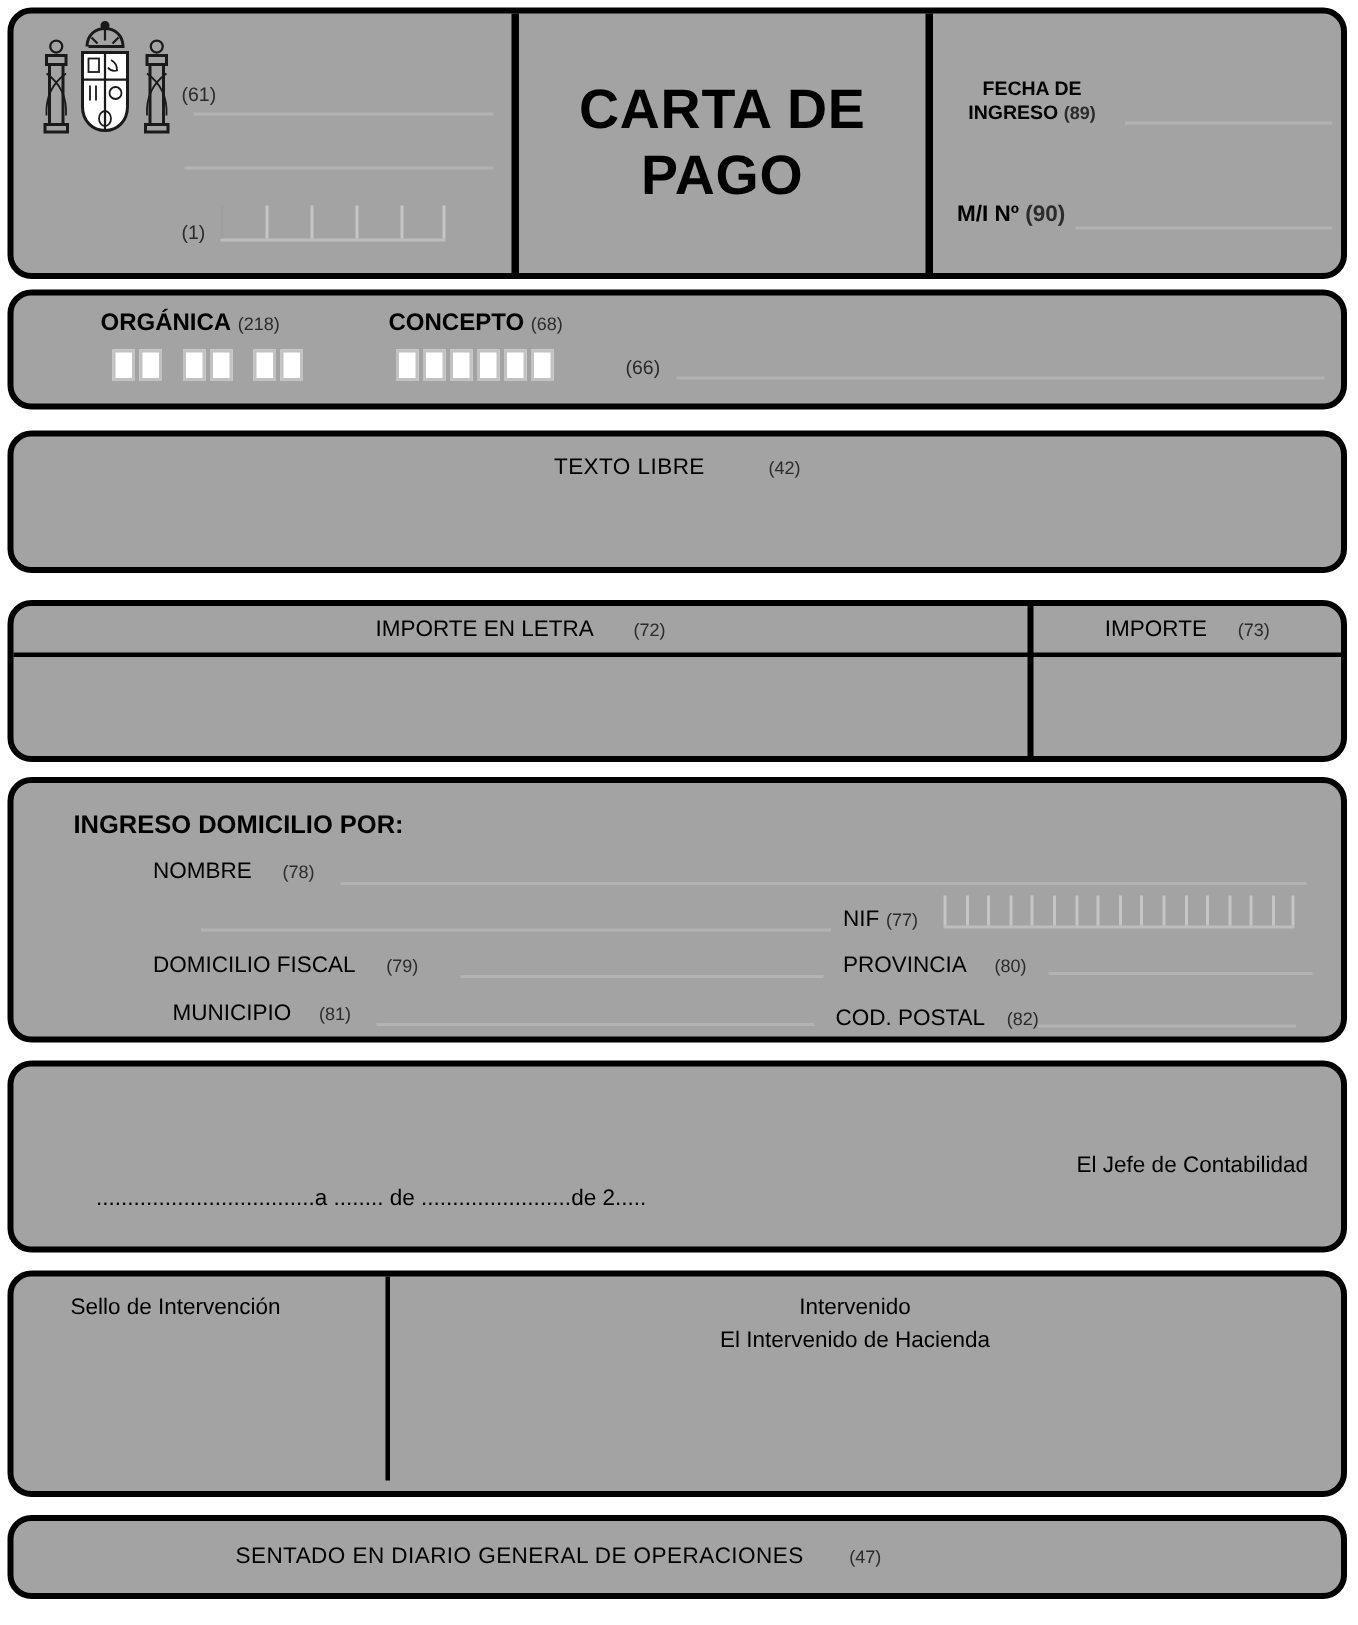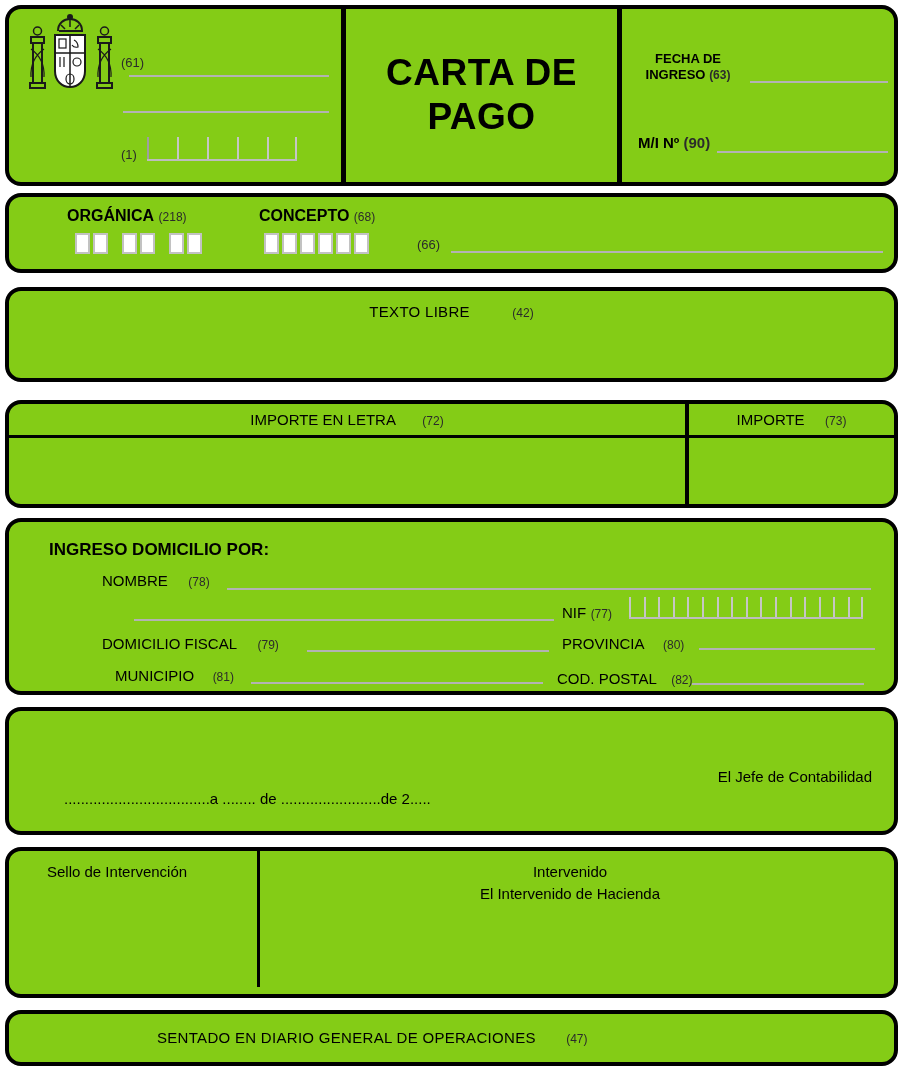--- a/index.html
+++ b/index.html
@@ -1,19 +1,19 @@
 <!DOCTYPE html>
 <html><head>
 <meta charset="utf-8">
 <style>
   html,body{margin:0;padding:0;background:#fff;}
   #page{position:relative;width:905px;height:1083px;background:#fff;
         font-family:"Liberation Sans", sans-serif;color:#000;overflow:hidden;}
   .box{position:absolute;left:5px;width:893px;border:4px solid #000;
-       border-radius:16px;background:#84cc16;box-sizing:border-box;}
+       border-radius:16px;background:#a3a3a3;box-sizing:border-box;}
   .abs{position:absolute;}
   .lbl{font-size:15px;white-space:nowrap;}
   .blbl{font-size:15px;font-weight:bold;white-space:nowrap;}
   .num{font-size:12px;color:#2b2b2b;white-space:nowrap;}
   .gline{position:absolute;height:2px;background:#b3b3b3;}
   
   .comb{position:absolute;display:flex;border-bottom:2px solid #bdbdbd;box-sizing:border-box;}
   .comb .cell{border-left:2px solid #c6c6c6;height:100%;box-sizing:border-box;}
   .comb .cell:last-child{border-right:2px solid #c6c6c6;}
   .comb1 .cell{width:30px;}
@@ -82,21 +82,21 @@
     <div class="vline" style="left:332px;top:0;width:5px;height:173px;"></div>
     <div class="vline" style="left:608px;top:0;width:5px;height:173px;"></div>
 
     <div class="abs title" style="left:337px;top:42px;width:271px;">CARTA DE PAGO</div>
 
     <div class="abs" style="left:613px;top:0;width:280px;height:100%;">
       <div class="abs ctr" style="left:10px;top:42px;width:112px;font-weight:bold;font-size:13px;line-height:16px;">
         <div>FECHA DE</div>
         <div>
           <span>INGRESO</span>
-          <span class="num" style="font-size:12px;font-weight:bold;">(63)</span>
+          <span class="num" style="font-size:12px;font-weight:bold;">(89)</span>
         </div>
       </div>
       <div class="gline" style="left:128px;top:72px;width:138px;"></div>
       <div class="abs" style="left:16px;top:125px;font-weight:bold;font-size:15px;">
         <span>M/I Nº</span>
         <span class="num" style="font-size:15px;font-weight:bold;">(90)</span>
       </div>
       <div class="gline" style="left:95px;top:142px;width:171px;"></div>
     </div>
   </div>

